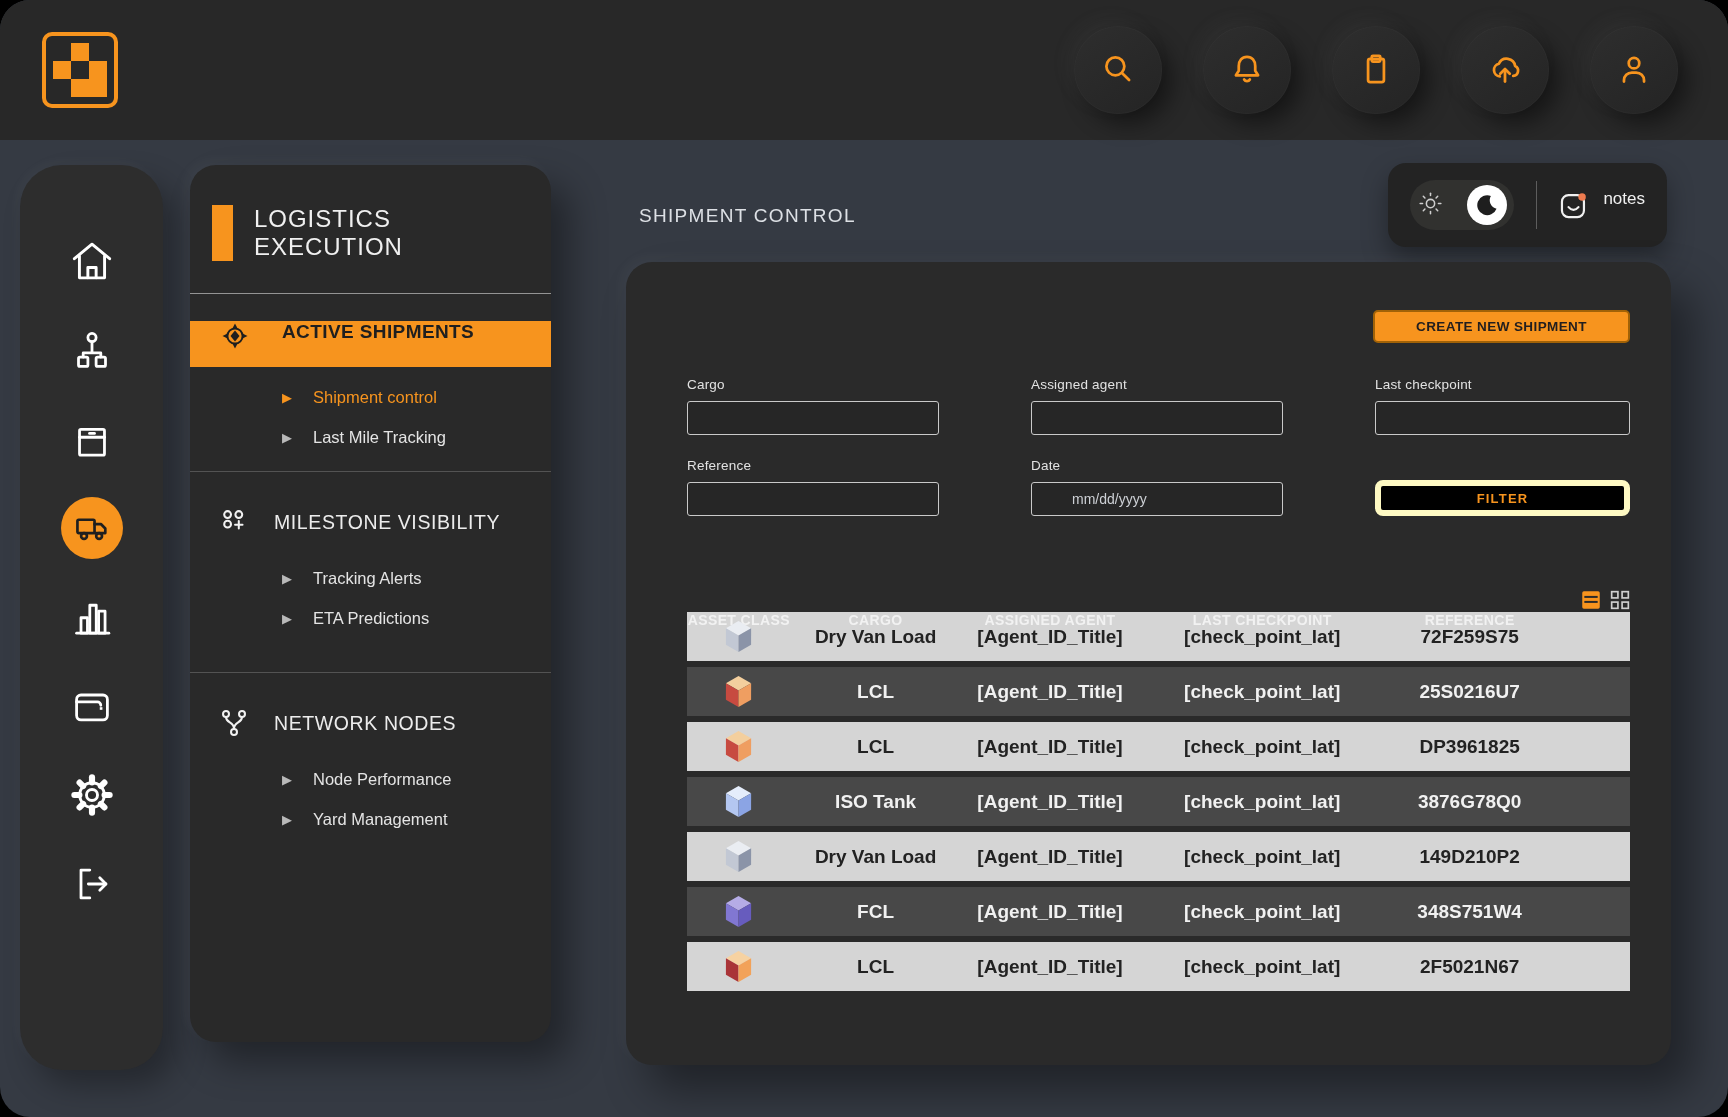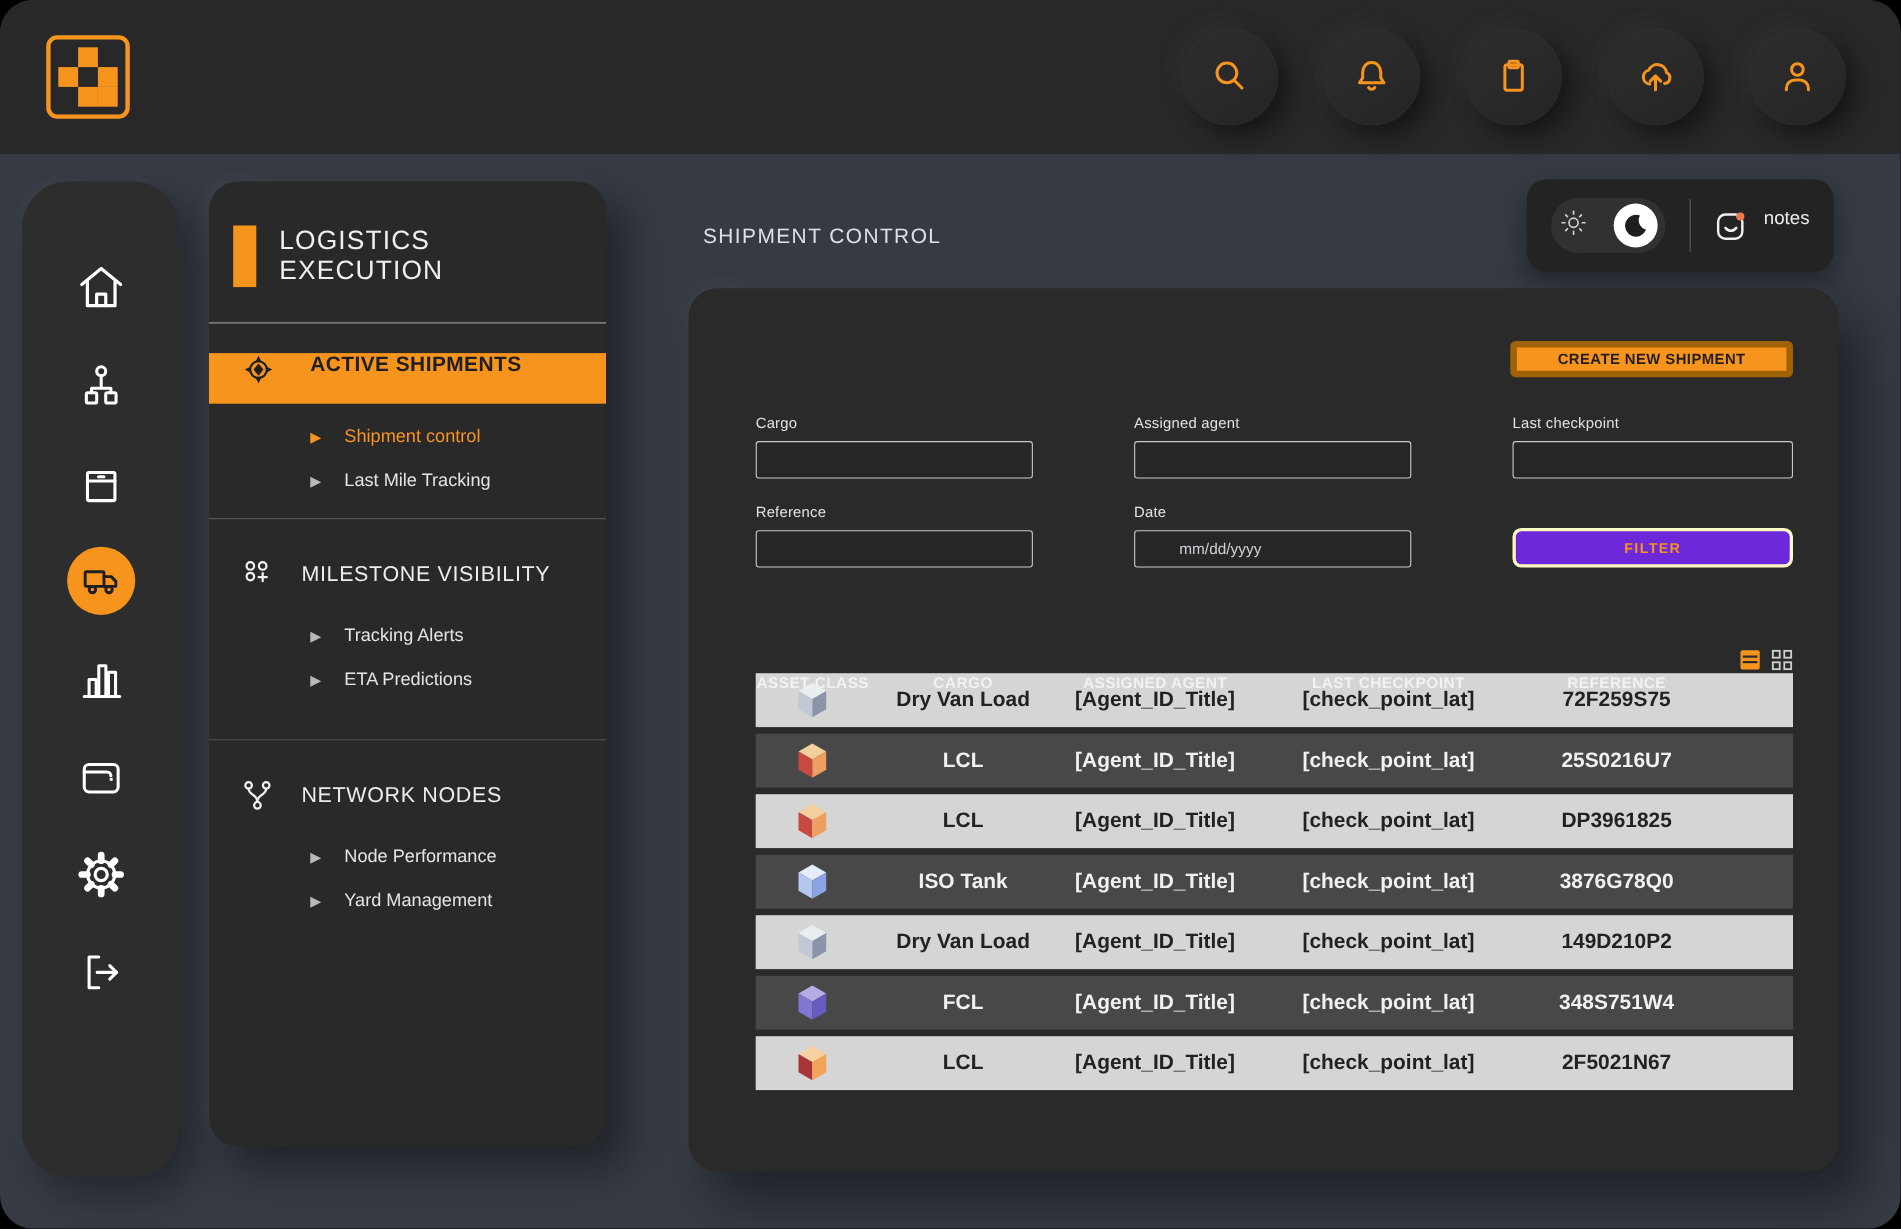--- a/index.html
+++ b/index.html
@@ -73,29 +73,29 @@
   .vdiv{width:1px; height:48px; background:#5d5d5d; margin:0 20px 0 22px;}
   .notes{display:flex; gap:13px; cursor:pointer;}
   .notes-label{font-size:17px; color:#f0f0f0;}
 
   
   .panel{position:absolute; left:626px; top:262px; width:1045px; height:803px; background:var(--panel-bg);
          border-radius:26px; padding:0 41px 0 61px;
          box-shadow:22px 26px 44px rgba(0,0,0,.40), -5px -5px 14px rgba(255,255,255,.035);}
   .create-row{margin-top:48px; display:flex; justify-content:flex-end;}
   .btn-create{width:257px; height:33px; background:var(--accent); color:#221e1f; font-size:13.5px;
-              font-weight:700; letter-spacing:.4px; border:6px solid #a16207; border-radius:5px; cursor:pointer;
+              font-weight:700; letter-spacing:.4px; border:2px solid #a16207; border-radius:5px; cursor:pointer;
               font-family:inherit;}
   .filters{margin-top:34px; display:grid; grid-template-columns:252px 252px 255px; column-gap:92px; row-gap:23px;}
   .field label{display:block; font-size:13.5px; color:#e2e2e2; margin-bottom:9px; letter-spacing:.2px;}
   .field input{width:100%; height:34px; background:#262626; border:1px solid var(--input-border);
                border-radius:3px; color:#eee; font-size:14px; padding:0 10px; font-family:inherit;}
   .field input.date{padding-left:40px;}
   .field input::placeholder{color:#cdd0d5;}
-  .btn-filter{align-self:end; width:100%; height:36px; background:#6d28d9; border:3px solid #fef9c3;
+  .btn-filter{align-self:end; width:100%; height:36px; background:#000000; border:6px solid #fef9c3;
               border-radius:8px; color:var(--accent); font-size:13px; font-weight:600; letter-spacing:1.2px;
               cursor:pointer; font-family:inherit;}
 
   
   .table{margin-top:56px;}
   .t-grid{display:grid; grid-template-columns:11% 18% 19% 26% 18% 8%; align-items:center;}
   .t-head{height:30px; margin-bottom:10px; color:#f2f2f2; font-size:14px; font-weight:700; letter-spacing:.4px;}
   .t-head .h{text-align:center;margin-top:40px;}
   .view-icons{display:flex; gap:9px; justify-content:flex-end; align-items:center;}
   .view-icons span{display:inline-flex; cursor:pointer;}

